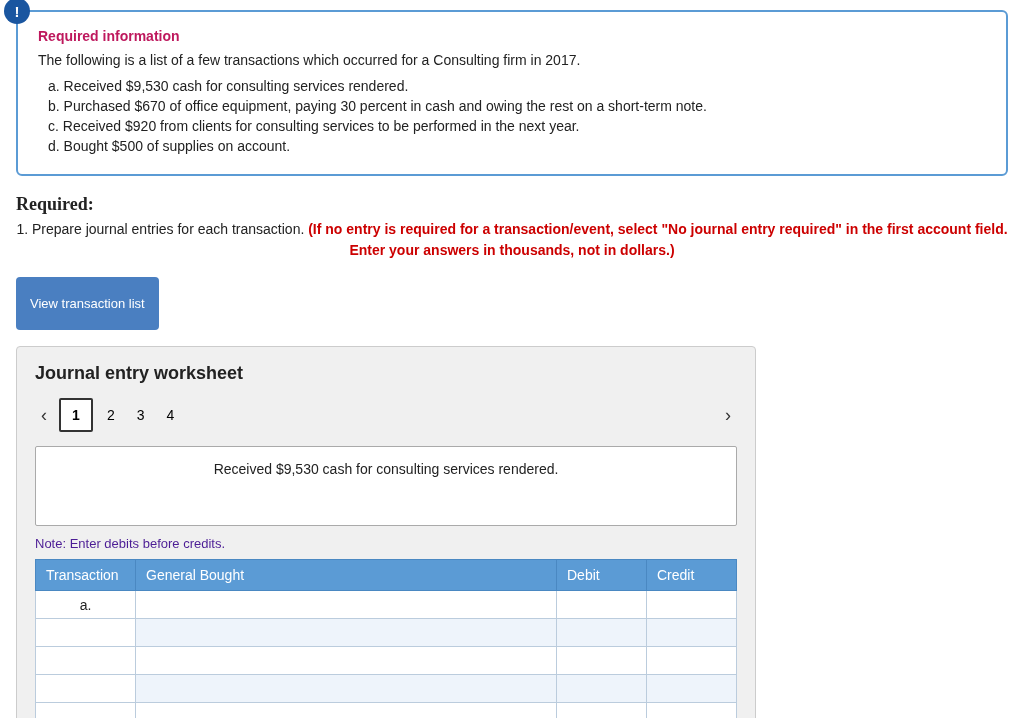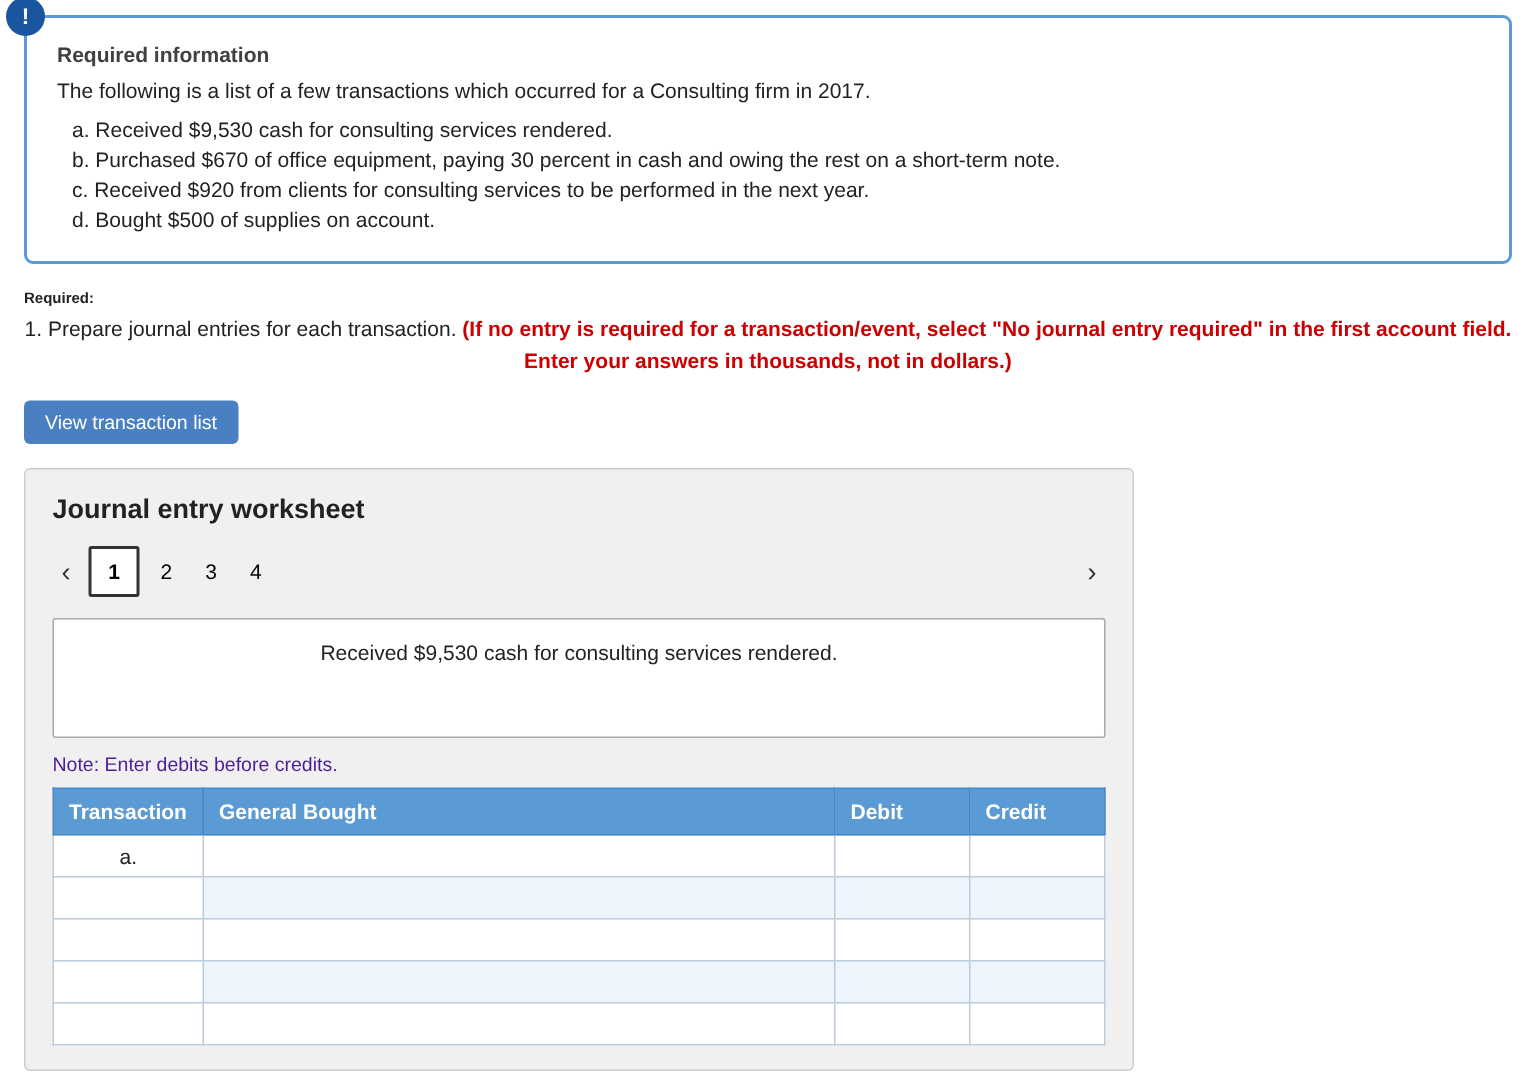--- a/index.html
+++ b/index.html
@@ -28,21 +28,21 @@
       background: #1a56a0;
       border-radius: 50%;
       color: #fff;
       font-weight: bold;
       font-size: 15px;
       display: flex;
       align-items: center;
       justify-content: center;
     }
     .info-box-title {
-      color: #404040;
+      color: #be185d;
       font-weight: bold;
       font-size: 14px;
       margin-bottom: 8px;
     }
     .info-box-intro {
       margin-bottom: 10px;
       font-size: 14px;
     }
     .info-box-list {
       list-style: none;
@@ -52,39 +52,40 @@
       margin-bottom: 4px;
       font-size: 14px;
     }
 
     
     .required-section {
       margin-bottom: 16px;
     }
     .required-section .required-label {
       font-weight: bold;
-      font-size: 10px;
+      font-size: 18px;
       margin-bottom: 4px;
+      font-family: Liberation Serif, serif;
     }
     .required-section .instruction {
       font-size: 14px;
       line-height: 1.5;
       text-align: center;
     }
     .instruction-bold-red {
       color: #c00;
       font-weight: bold;
     }
 
     
     .view-transaction-btn {
       display: inline-block;
       background: #4a7fc1;
       color: #fff;
-      padding: 7px 14px;
+      padding: 19px 14px;
       border: none;
       border-radius: 4px;
       font-size: 13px;
       cursor: pointer;
       margin-bottom: 16px;
     }
 
     
     .journal-worksheet {
       background: #f0f0f0;
@@ -167,21 +168,21 @@
       border-collapse: collapse;
       font-size: 14px;
     }
     .journal-table thead tr {
       background: #5b9bd5;
       color: #fff;
     }
     .journal-table thead th {
       padding: 7px 10px;
       text-align: left;
-      font-weight: bold;
+      font-weight: normal;
       border: 1px solid #4a88c2;
     }
     .journal-table thead th.center {
       text-align: left;
     }
     .journal-table tbody tr {
       background: #fff;
     }
     .journal-table tbody tr:nth-child(even) {
       background: #eef4fb;

